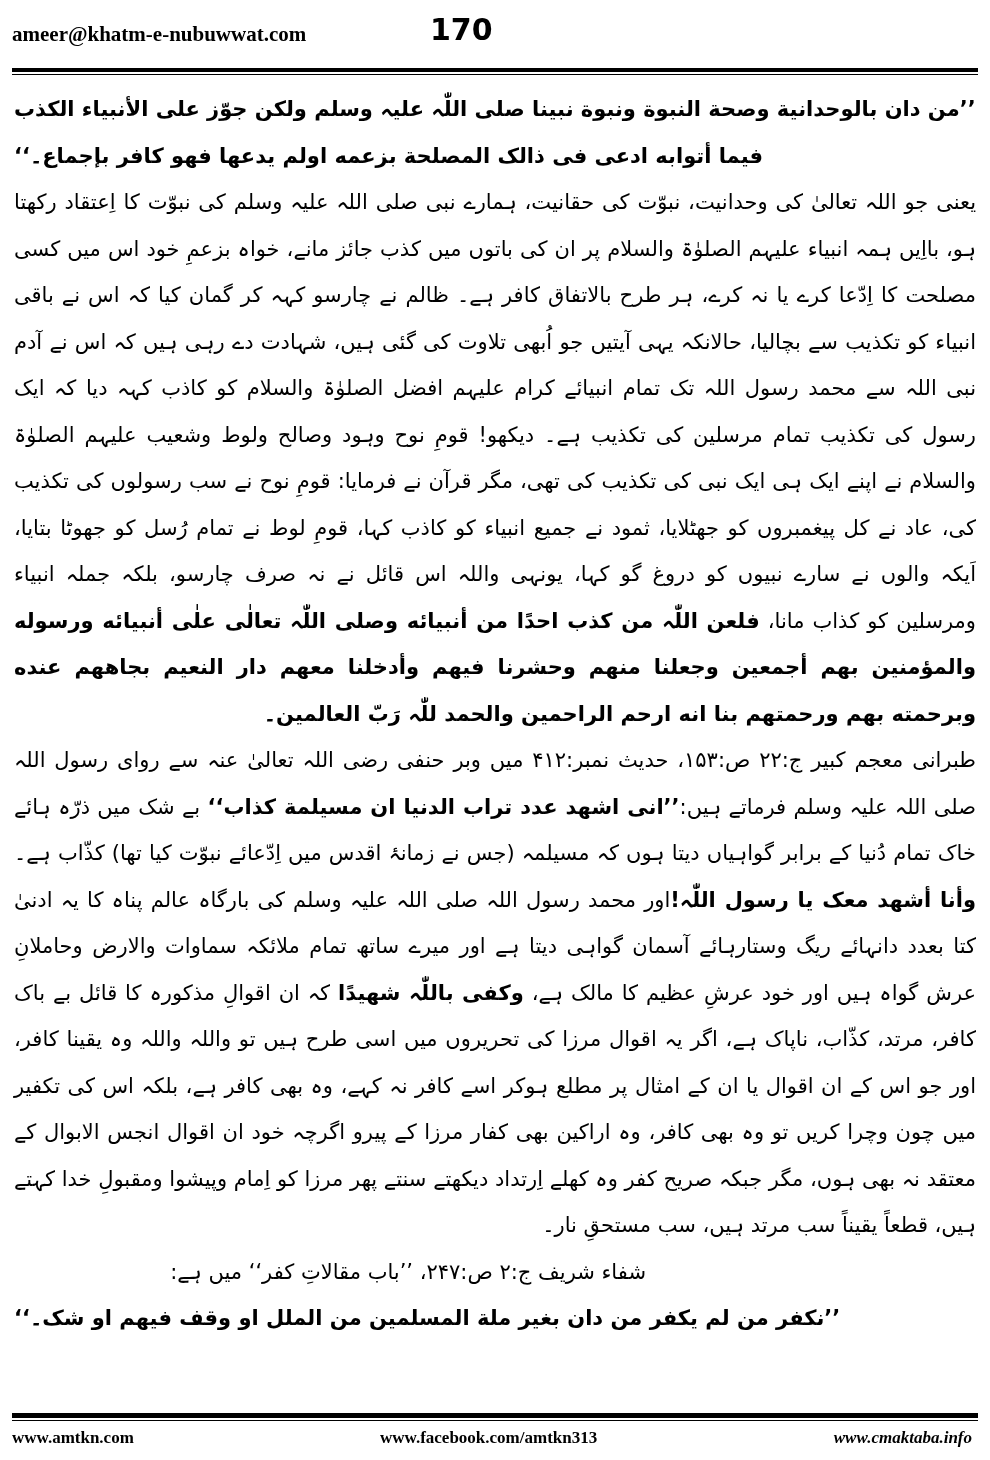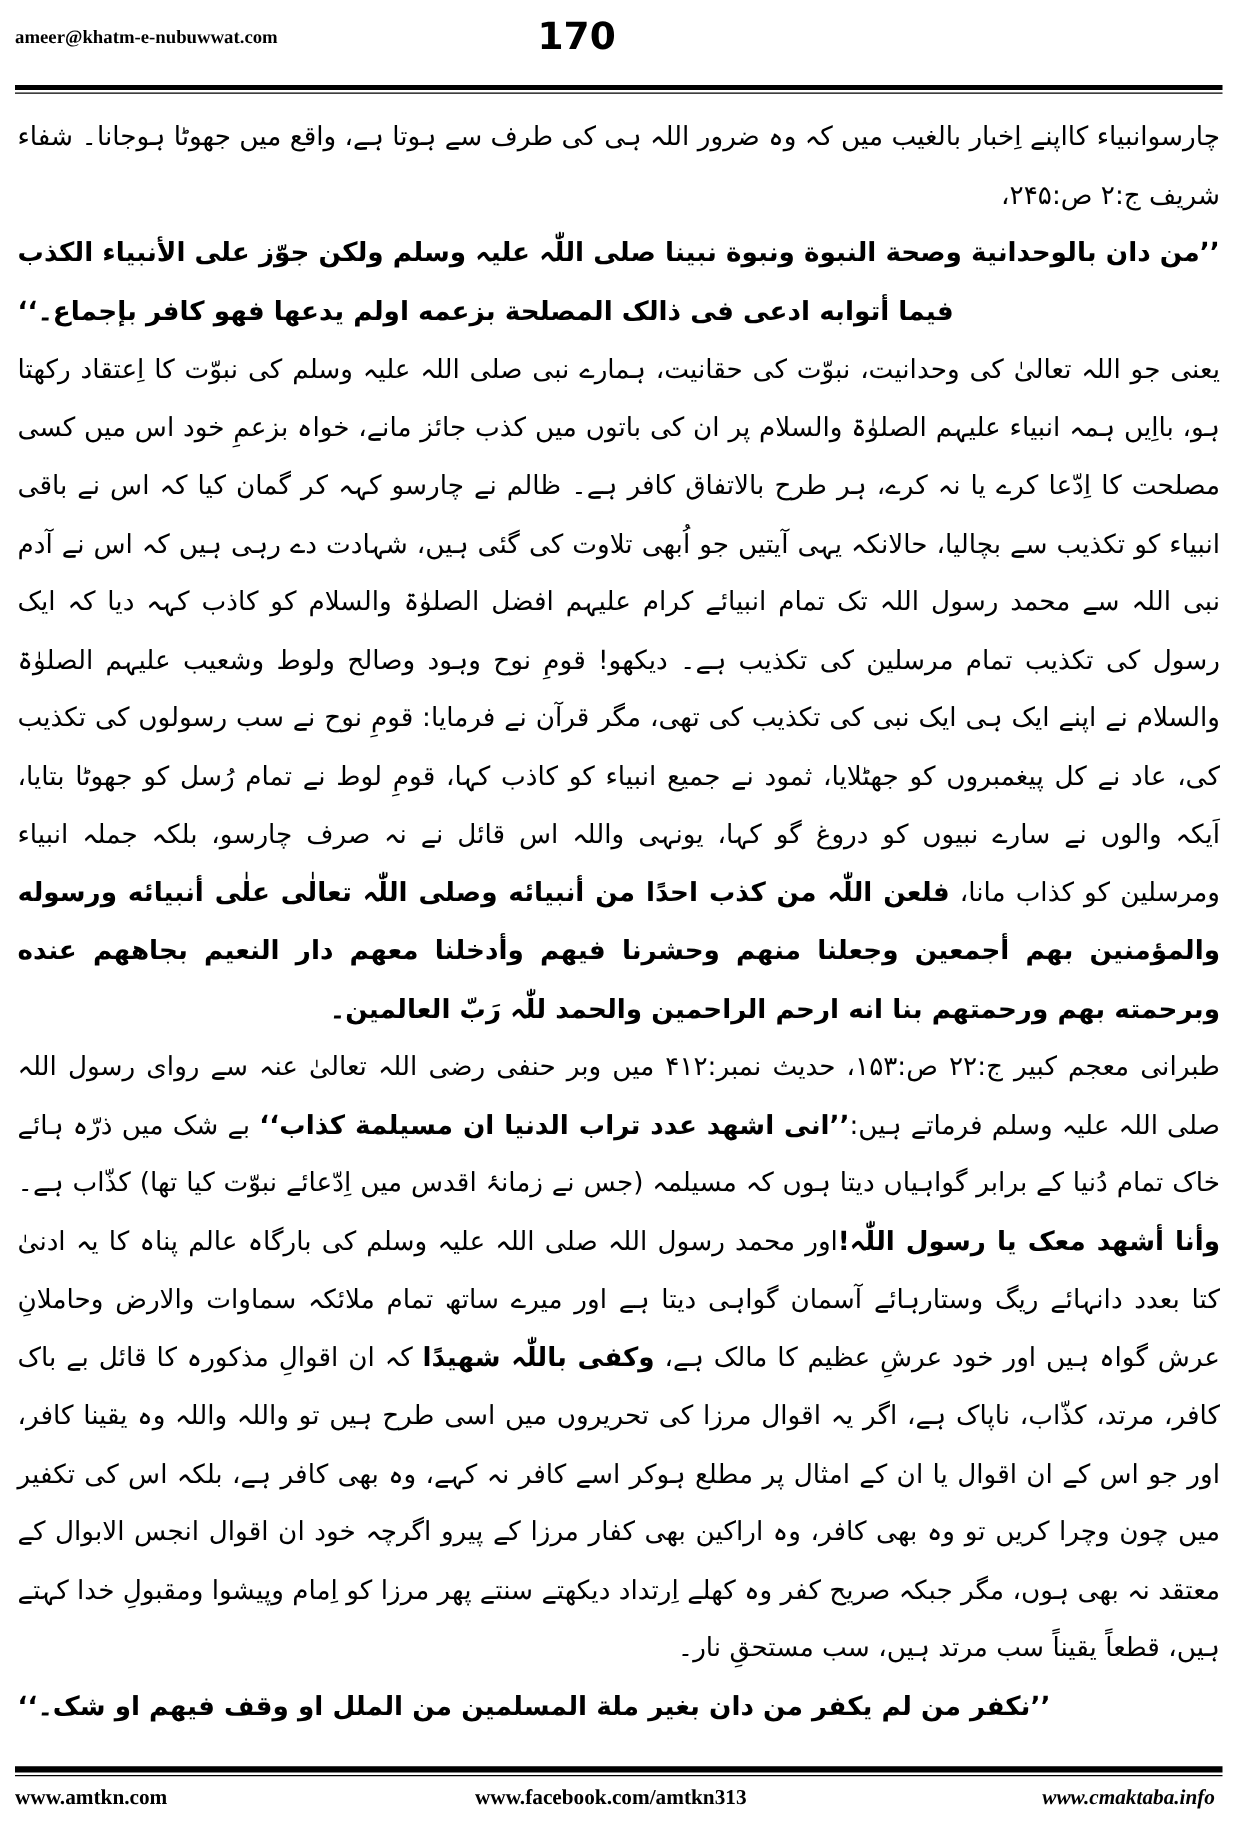--- a/index.html
+++ b/index.html
@@ -1,18 +1,18 @@
 <!DOCTYPE html>
 <html><head>
 <meta charset="utf-8">
 <style>
   html, body { margin: 0; padding: 0; background: #ffffff; }
   body { width: 990px; height: 1460px; position: relative; overflow: hidden; color: #000; }
   .header { position: absolute; left: 0; top: 0; width: 990px; height: 62px; }
-  .email { position: absolute; left: 12px; top: 22px; font-family: "Liberation Serif", serif; font-weight: bold; font-size: 15px; }
+  .email { position: absolute; left: 12px; top: 22px; font-family: "Liberation Serif", serif; font-weight: bold; font-size: 21px; }
   .page-no { position: absolute; left: 430px; top: 12px; font-family: "DejaVu Sans", sans-serif; font-weight: bold; font-size: 30px; direction: rtl; }
   .book-title { position: absolute; right: 10px; top: 10px; font-family: "DejaVu Sans", sans-serif; font-weight: bold; font-size: 24px; direction: rtl; white-space: nowrap; }
   .hrule-top { position: absolute; left: 12px; right: 12px; top: 68px; height: 4px; background:#000; }
   .hrule-top2 { position: absolute; left: 12px; right: 12px; top: 74px; height: 1px; background:#000; }
 
   .content { position: absolute; left: 14px; right: 14px; top: 86px; direction: rtl; text-align: justify; font-family: "DejaVu Sans", sans-serif; font-size: 21px; line-height: 46.5px; }
   .content p { margin: 0; }
   .arabic { font-weight: bold; text-align: left; }
   .arabic-inline { font-weight: bold; }
   .center-sub { padding-right: 330px; }
@@ -28,24 +28,24 @@
 <body>
 
 <div class="header">
   <span class="email">ameer@khatm-e-nubuwwat.com</span>
   <span class="page-no">170</span>
 </div>
 <div class="hrule-top"></div>
 <div class="hrule-top2"></div>
 
 <div class="content">
-  <p>چارسوانبیاء کااپنے اِخبار بالغیب میں کہ وہ ضرور اللہ ہی کی طرف سے ہوتا ہے، واقع میں جھوٹا ہوجانا۔ شفاء شریف ج:۲ ص:۲۴۵،</p>
   <p class="arabic">’’من دان بالوحدانیة وصحة النبوة ونبوة نبینا صلی اللّٰہ علیہ وسلم ولکن جوّز علی الأنبیاء الکذب فیما أتوابه ادعی فی ذالک المصلحة بزعمه اولم یدعها فهو کافر بإجماع۔‘‘</p>
   <p><span>یعنی جو اللہ تعالیٰ کی وحدانیت، نبوّت کی حقانیت، ہمارے نبی صلی اللہ علیہ وسلم کی نبوّت کا اِعتقاد رکھتا ہو، بااِیں ہمہ انبیاء علیہم الصلوٰۃ والسلام پر ان کی باتوں میں کذب جائز مانے، خواہ بزعمِ خود اس میں کسی مصلحت کا اِدّعا کرے یا نہ کرے، ہر طرح بالاتفاق کافر ہے۔ ظالم نے چارسو کہہ کر گمان کیا کہ اس نے باقی انبیاء کو تکذیب سے بچالیا، حالانکہ یہی آیتیں جو اُبھی تلاوت کی گئی ہیں، شہادت دے رہی ہیں کہ اس نے آدم نبی اللہ سے محمد رسول اللہ تک تمام انبیائے کرام علیہم افضل الصلوٰۃ والسلام کو کاذب کہہ دیا کہ ایک رسول کی تکذیب تمام مرسلین کی تکذیب ہے۔ دیکھو! قومِ نوح وہود وصالح ولوط وشعیب علیہم الصلوٰۃ والسلام نے اپنے ایک ہی ایک نبی کی تکذیب کی تھی، مگر قرآن نے فرمایا: قومِ نوح نے سب رسولوں کی تکذیب کی، عاد نے کل پیغمبروں کو جھٹلایا، ثمود نے جمیع انبیاء کو کاذب کہا، قومِ لوط نے تمام رُسل کو جھوٹا بتایا، اَیکہ والوں نے سارے نبیوں کو دروغ گو کہا، یونہی واللہ اس قائل نے نہ صرف چارسو، بلکہ جملہ انبیاء ومرسلین کو کذاب مانا،</span> <span class="arabic-inline">فلعن اللّٰہ من کذب احدًا من أنبیائه وصلی اللّٰہ تعالٰی علٰی أنبیائه ورسوله والمؤمنین بهم أجمعین وجعلنا منهم وحشرنا فیهم وأدخلنا معهم دار النعیم بجاههم عنده وبرحمته بهم ورحمتهم بنا انه ارحم الراحمین والحمد للّٰہ رَبّ العالمین۔</span></p>
   <p><span>طبرانی معجم کبیر ج:۲۲ ص:۱۵۳، حدیث نمبر:۴۱۲ میں وبر حنفی رضی اللہ تعالیٰ عنہ سے روای رسول اللہ صلی اللہ علیہ وسلم فرماتے ہیں:</span><span class="arabic-inline">’’انی اشهد عدد تراب الدنیا ان مسیلمة کذاب‘‘</span> <span>بے شک میں ذرّہ ہائے خاک تمام دُنیا کے برابر گواہیاں دیتا ہوں کہ مسیلمہ (جس نے زمانۂ اقدس میں اِدّعائے نبوّت کیا تھا) کذّاب ہے۔</span> <span class="arabic-inline">وأنا أشهد معک یا رسول اللّٰہ!</span><span>اور محمد رسول اللہ صلی اللہ علیہ وسلم کی بارگاہ عالم پناہ کا یہ ادنیٰ کتا بعدد دانہائے ریگ وستارہائے آسمان گواہی دیتا ہے اور میرے ساتھ تمام ملائکہ سماوات والارض وحاملانِ عرش گواہ ہیں اور خود عرشِ عظیم کا مالک ہے،</span> <span class="arabic-inline">وکفی باللّٰہ شهیدًا</span> <span>کہ ان اقوالِ مذکورہ کا قائل بے باک کافر، مرتد، کذّاب، ناپاک ہے، اگر یہ اقوال مرزا کی تحریروں میں اسی طرح ہیں تو واللہ واللہ وہ یقینا کافر، اور جو اس کے ان اقوال یا ان کے امثال پر مطلع ہوکر اسے کافر نہ کہے، وہ بھی کافر ہے، بلکہ اس کی تکفیر میں چون وچرا کریں تو وہ بھی کافر، وہ اراکین بھی کفار مرزا کے پیرو اگرچہ خود ان اقوال انجس الابوال کے معتقد نہ بھی ہوں، مگر جبکہ صریح کفر وہ کھلے اِرتداد دیکھتے سنتے پھر مرزا کو اِمام وپیشوا ومقبولِ خدا کہتے ہیں، قطعاً یقیناً سب مرتد ہیں، سب مستحقِ نار۔</span></p>
+  <p class="center-sub">شفاء شریف ج:۲ ص:۲۴۷، ’’باب مقالاتِ کفر‘‘ میں ہے:</p>
   <p class="arabic">’’نکفر من لم یکفر من دان بغیر ملة المسلمین من الملل او وقف فیهم او شک۔‘‘</p>
 </div>
 
 <div class="hrule-bottom"></div>
 <div class="hrule-bottom2"></div>
 <div class="footer">
   <span class="f-left">www.amtkn.com</span>
   <span class="f-center">www.facebook.com/amtkn313</span>
   <span class="f-right">www.cmaktaba.info</span>
 </div>

